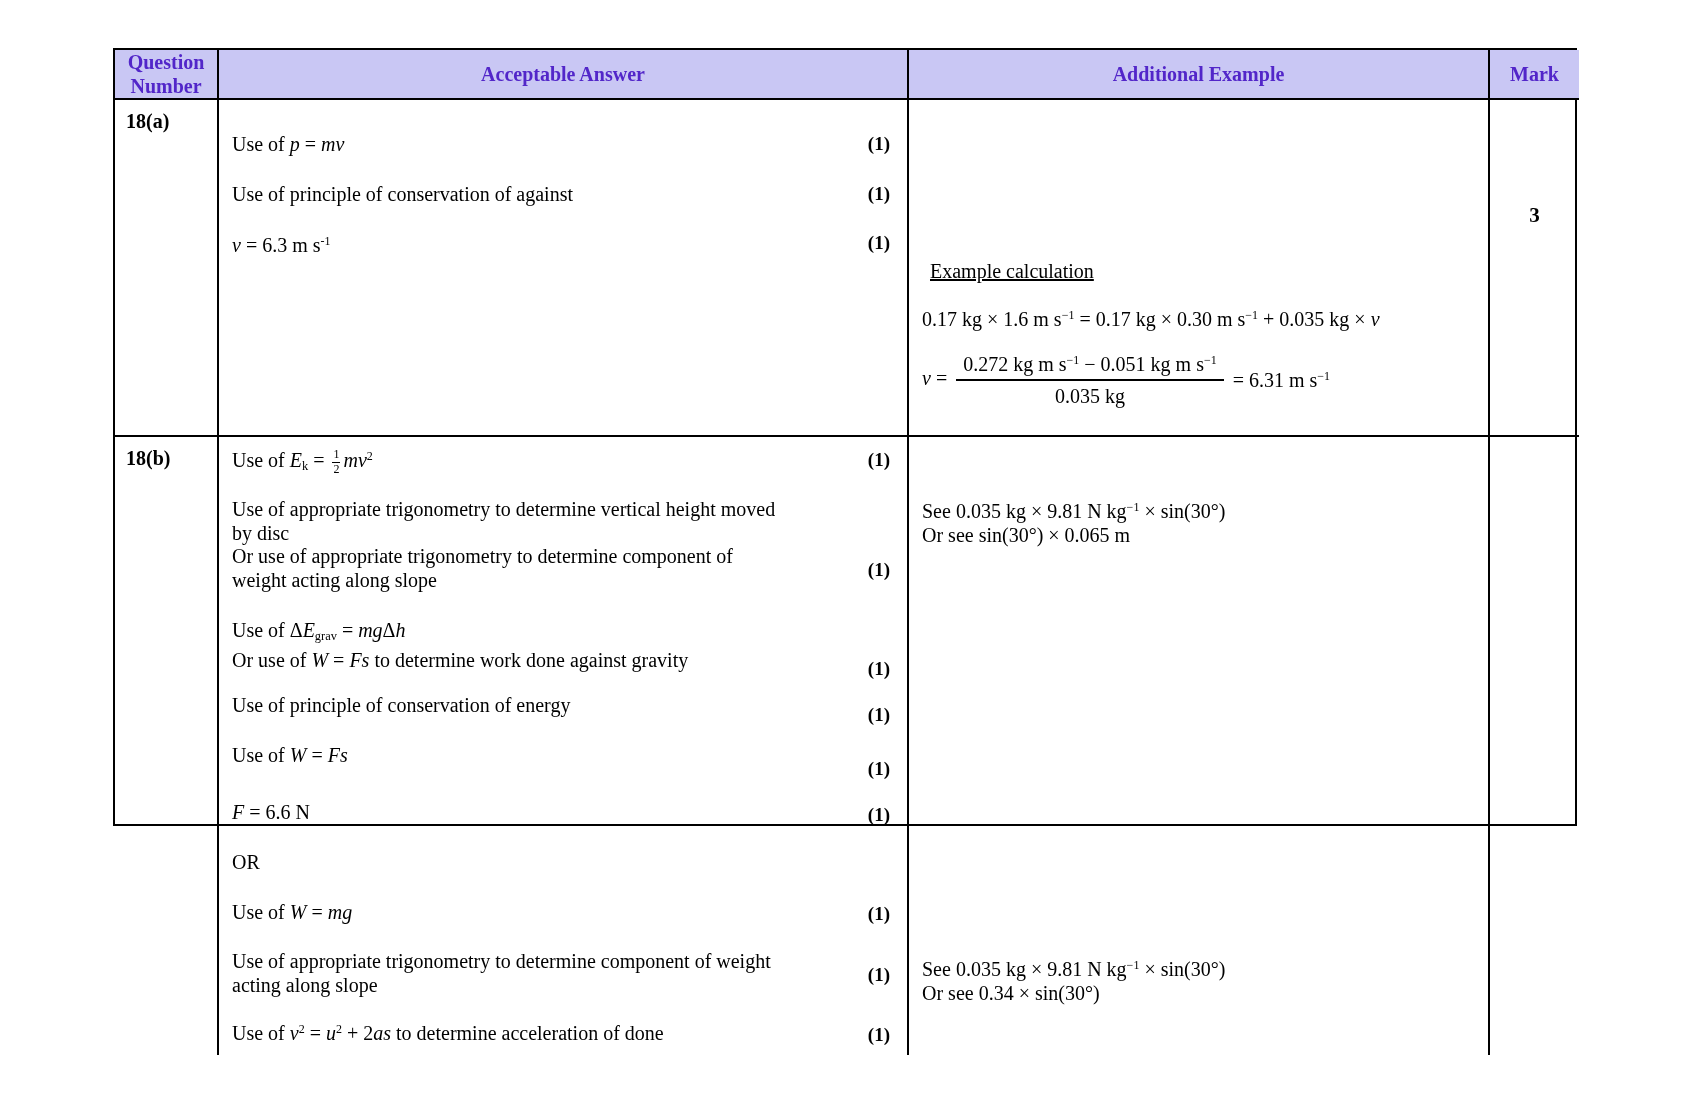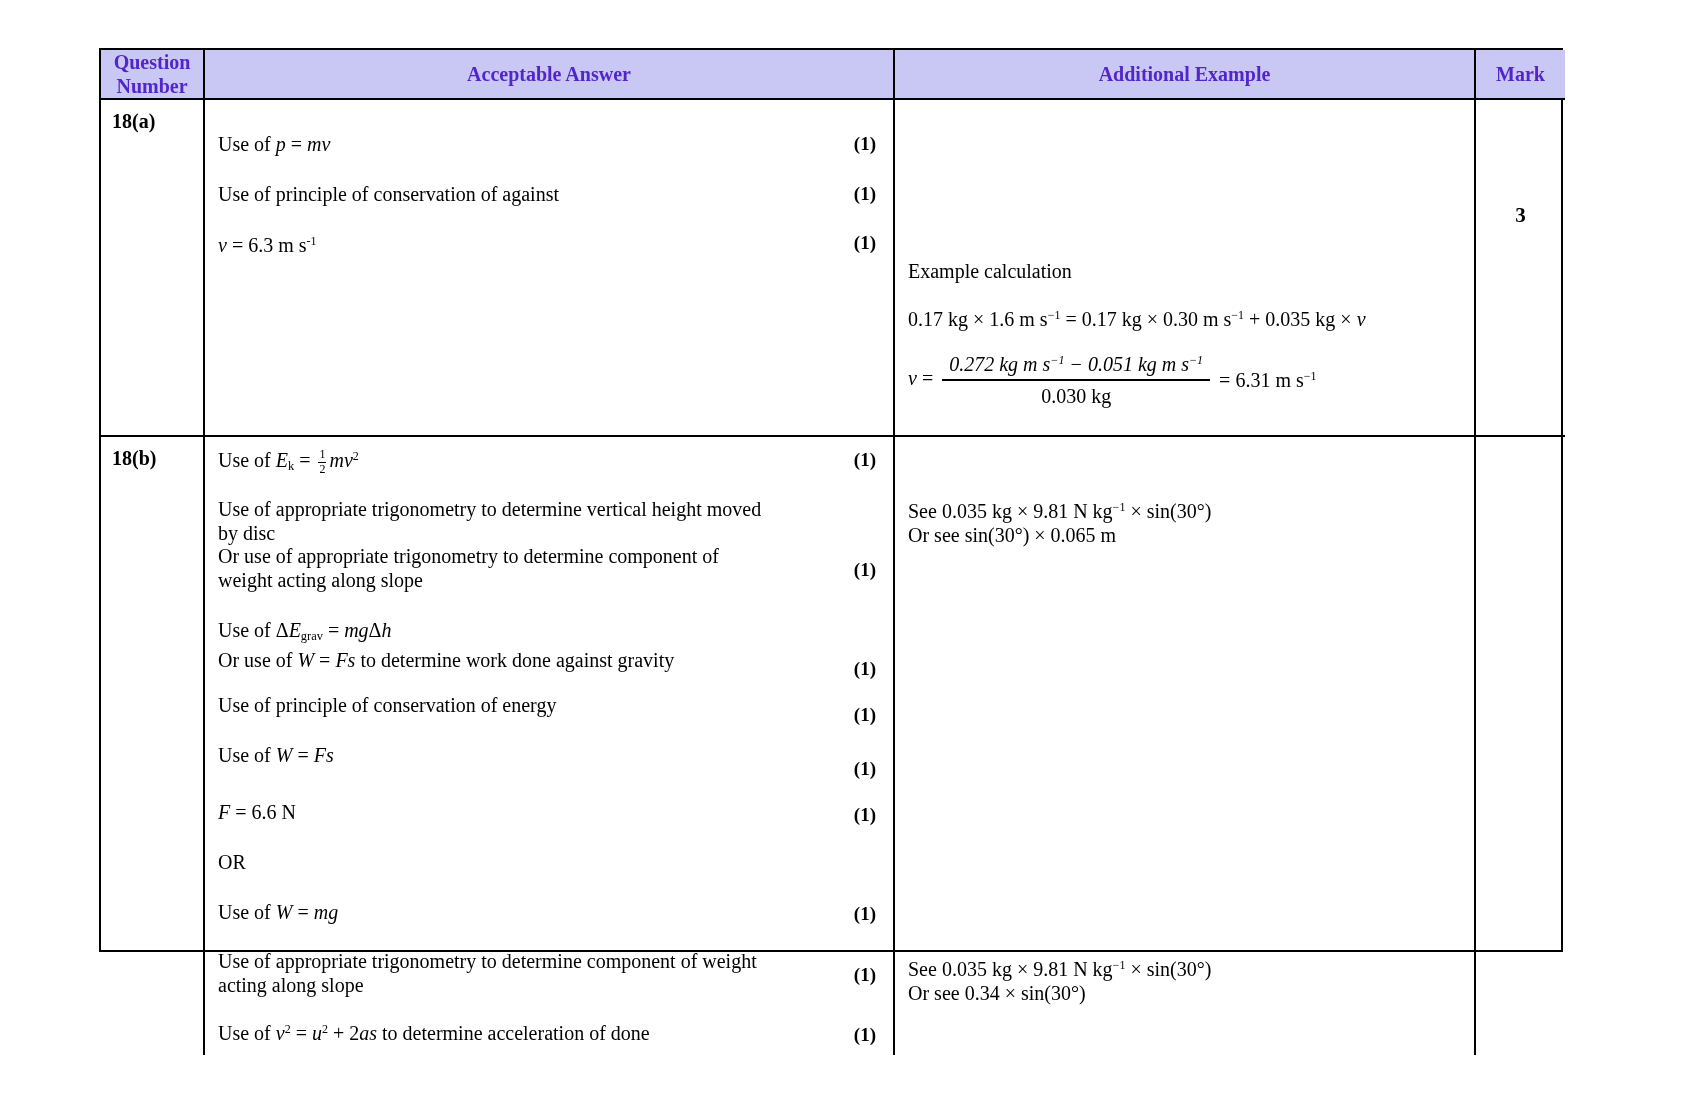--- a/index.html
+++ b/index.html
@@ -6,50 +6,50 @@
     --hbg:#c9c7f4;
     --htxt:#5226c9;
     --bd:#000000;
   }
   html,body{margin:0;padding:0;background:#ffffff;}
   body{
     width:1684px;height:1114px;position:relative;overflow:hidden;
     font-family:"Liberation Serif","DejaVu Serif",serif;color:#000;
   }
   .table{
-    position:absolute;left:99px;top:48px;width:1464px;height:904px;
+    position:absolute;left:113px;top:48px;width:1464px;height:778px;
     border:2px solid var(--bd);box-sizing:border-box;
     display:grid;
     grid-template-columns:104px 690px 581px 89px;
     grid-template-rows:50px 337px 618px;
   }
   .cell{position:relative;box-sizing:border-box;border-right:2px solid var(--bd);border-bottom:2px solid var(--bd);}
   .cell.lastcol{border-right:none;}
   .cell.lastrow{border-bottom:none;}
   .hcell{
     background:var(--hbg);color:var(--htxt);
     display:flex;align-items:center;justify-content:center;text-align:center;
     font-weight:bold;font-size:20px;line-height:24px;white-space:pre-line;
   }
   .qnum{position:absolute;top:10px;left:11px;font-weight:bold;font-size:20px;}
   .item{position:absolute;left:13px;font-size:20px;line-height:23.5px;}
   .mk{position:absolute;right:17px;font-weight:bold;font-size:19px;line-height:20px;}
   .mtotal{position:absolute;top:103px;left:0;width:100%;text-align:center;font-weight:bold;font-size:21px;}
   .gitem{position:absolute;left:13px;font-size:20px;line-height:24px;}
-  .uhead{}
+  .uhead{text-decoration:underline;margin-left:8px;}
   .i{font-style:italic;}
   .b{font-weight:normal;}
   .sup{font-size:0.60em;vertical-align:0.55em;letter-spacing:0;}
   .sub{font-size:0.62em;vertical-align:-0.25em;}
   .vfrac{display:inline-block;vertical-align:-0.50em;text-align:center;font-size:0.60em;line-height:1.15;margin:0 3px;}
   .vfrac .n{display:block;border-bottom:1.5px solid #000;padding:0 1px 0;}
   .vfrac .d{display:block;}
   .eqline{display:flex;align-items:center;}
   .bigfrac{display:inline-block;text-align:center;margin:0 9px;}
-  .bigfrac .num{display:block;border-bottom:2px solid #000;padding:0 7px 3px;font-style:italic;}
+  .bigfrac .num{display:block;border-bottom:2px solid #000;padding:0 7px 3px;}
   .bigfrac .den{display:block;padding-top:3px;}
 </style>
 </head>
 <body>
 
 <div class="table">
 
   <div class="cell hcell">Question
 Number</div>
   <div class="cell hcell">Acceptable Answer</div>
@@ -67,21 +67,21 @@
     <div class="item" style="top:130px"><span class="i">v</span><span> = 6.3 m s</span><span class="sup">-1</span></div>
     <span class="mk" style="top:133px">(1)</span>
   </div>
   <div class="cell">
     <div class="gitem uhead" style="top:159px">Example calculation</div>
     <div class="gitem" style="top:203px"><span>0.17 kg × 1.6 m s</span><span class="sup">−1</span><span> = 0.17 kg × 0.30 m s</span><span class="sup">−1</span><span> + 0.035 kg × </span><span class="i">v</span></div>
     <div class="gitem eqline" style="top:248px">
       <span><span class="i">v</span><span> =</span></span>
       <span class="bigfrac">
         <span class="num"><span>0.272 kg m s</span><span class="sup">−1</span><span> − 0.051 kg m s</span><span class="sup">−1</span></span>
-        <span class="den"><span>0.030 kg</span></span>
+        <span class="den"><span>0.035 kg</span></span>
       </span>
       <span><span>= 6.31 m s</span><span class="sup">−1</span></span>
     </div>
   </div>
   <div class="cell lastcol">
     <div class="mtotal">3</div>
   </div>
 
   <div class="cell lastrow">
     <div class="qnum">18(b)</div>

